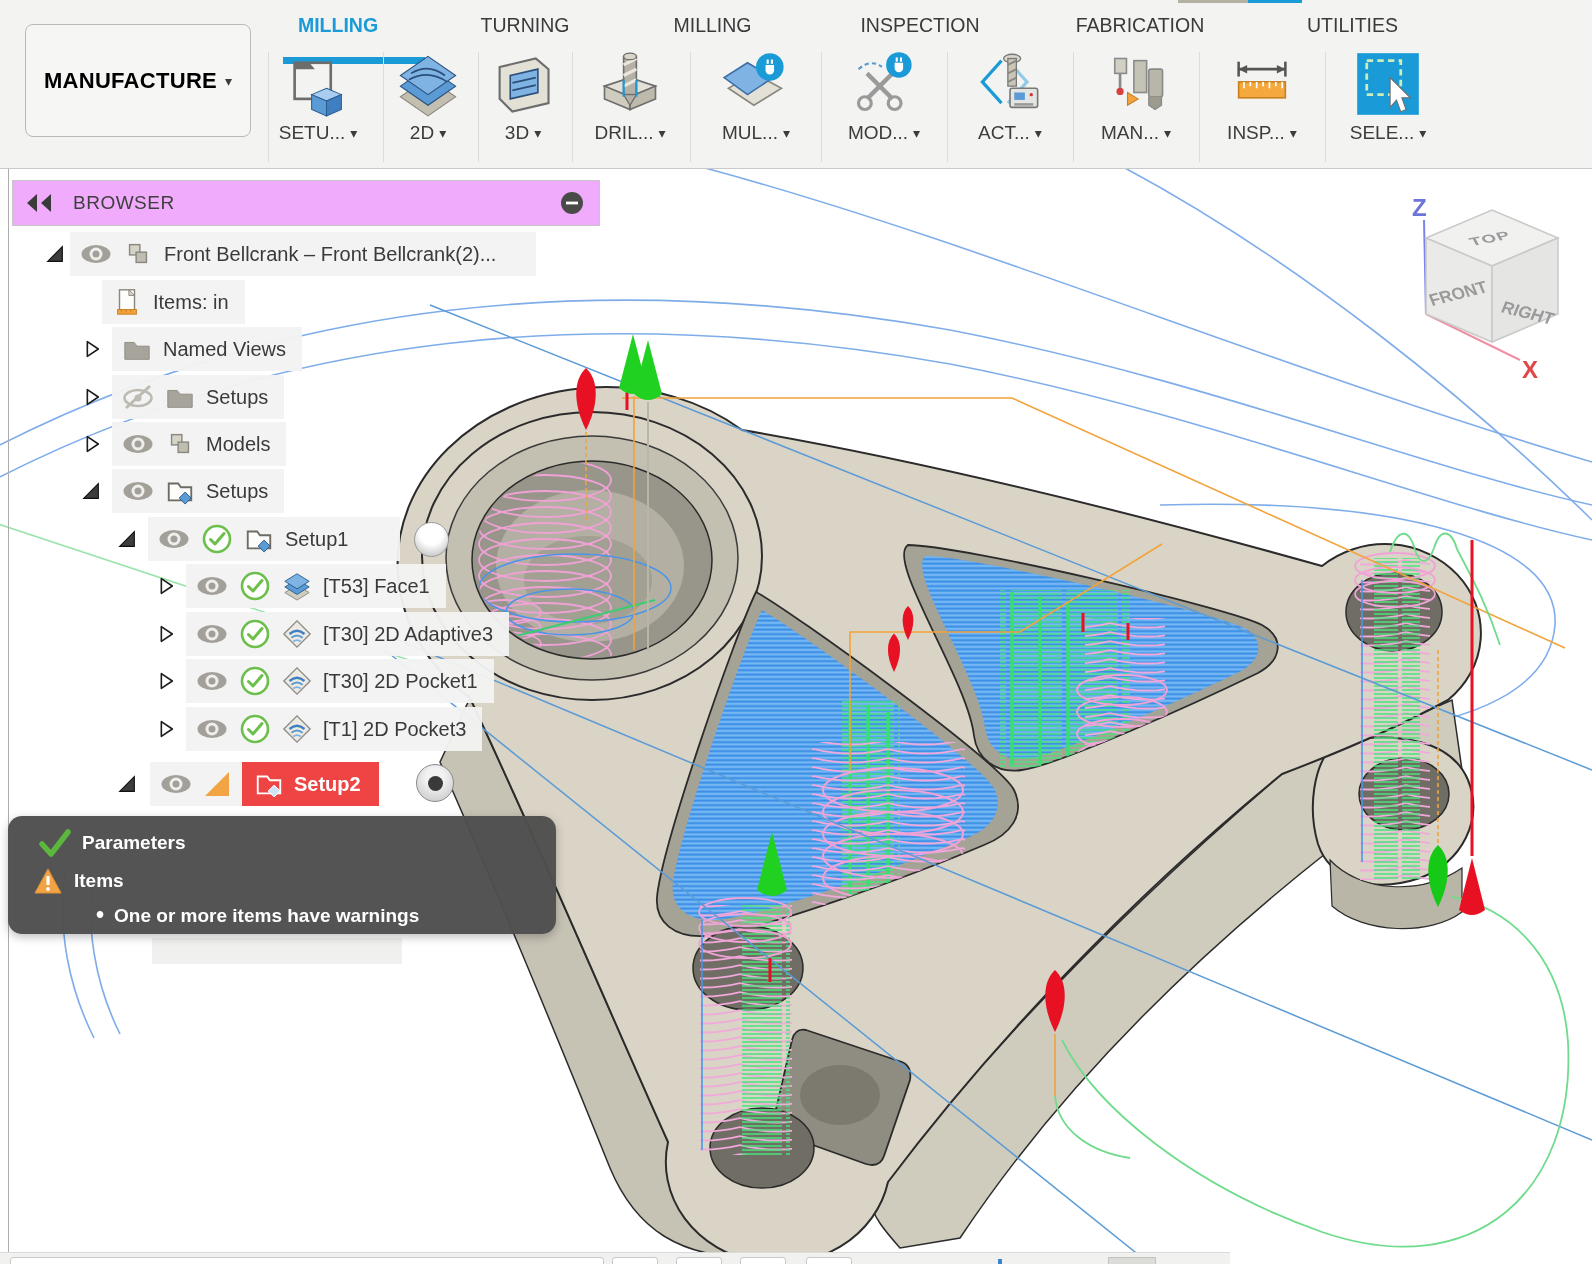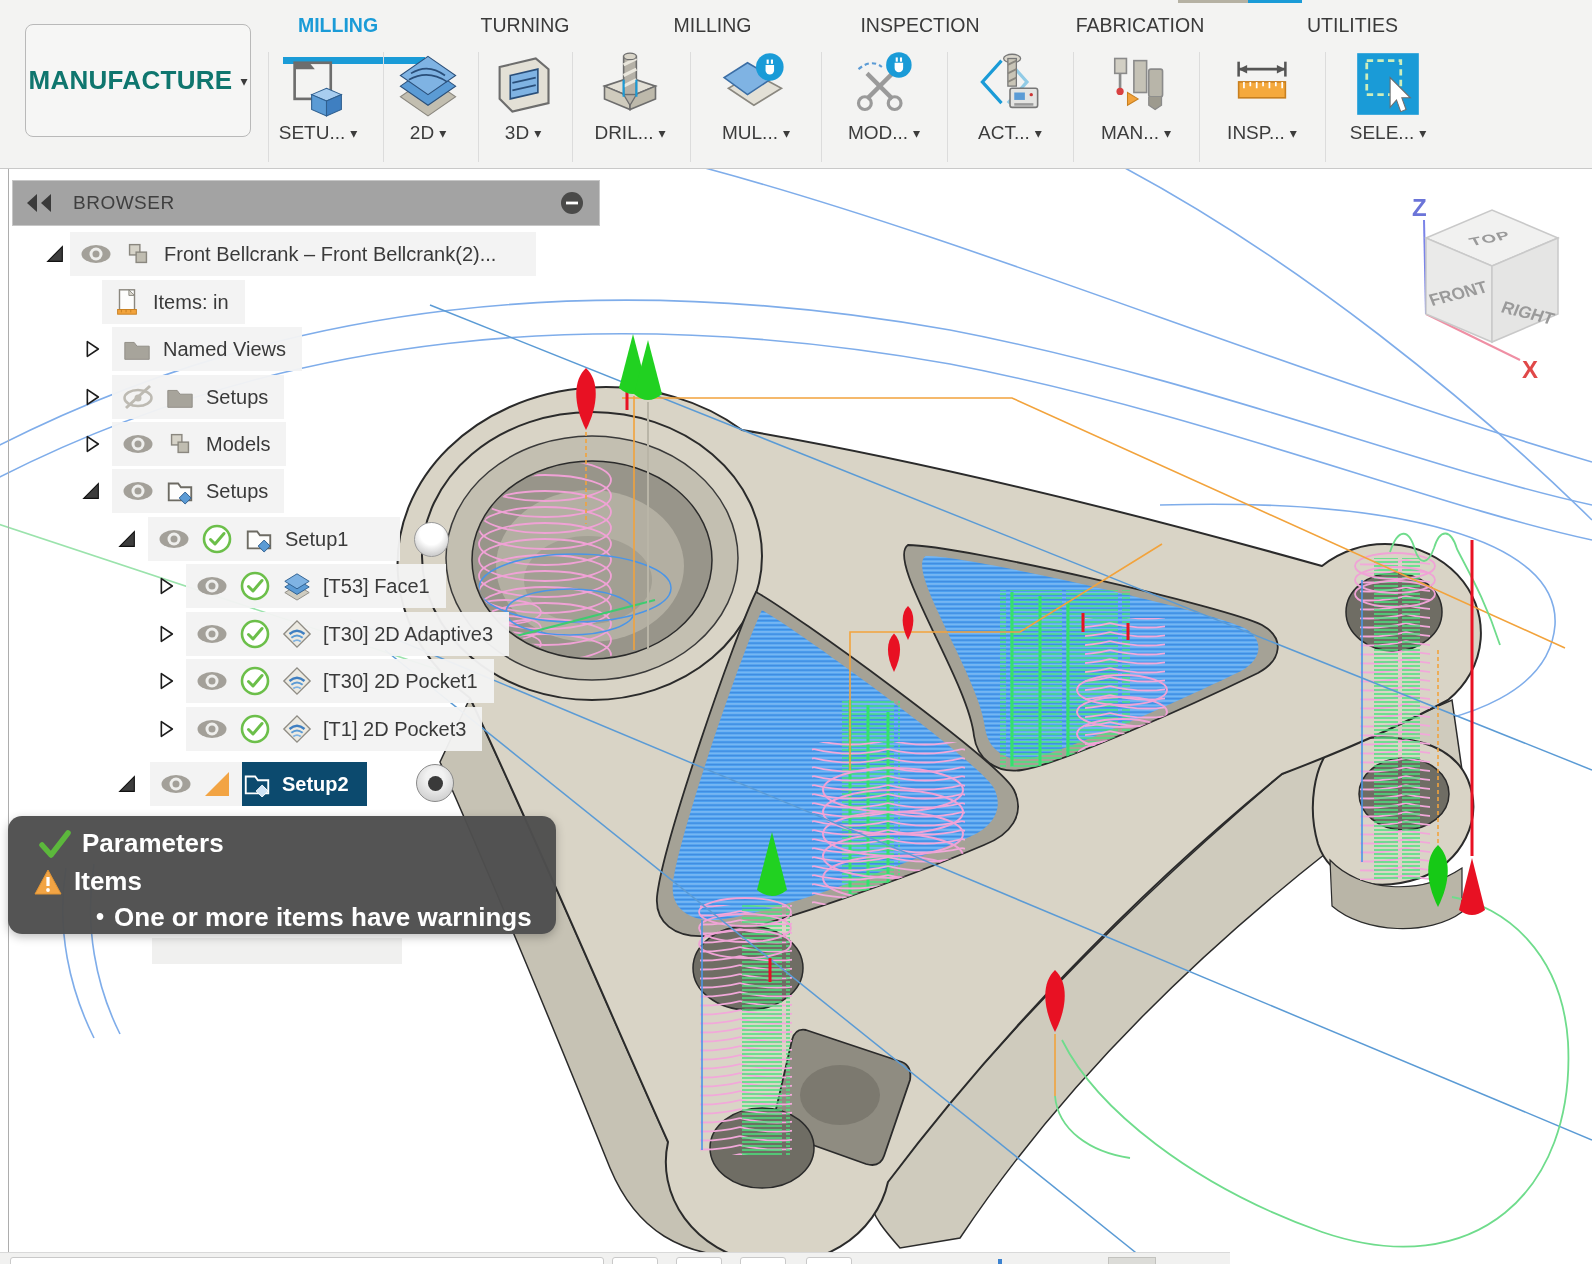--- a/index.html
+++ b/index.html
@@ -4,55 +4,55 @@
 <style>
   html,body{margin:0;padding:0;}
   body{
     width:1592px;height:1264px;position:relative;overflow:hidden;
     background:#ffffff;font-family:"Liberation Sans", sans-serif;
     -webkit-font-smoothing:antialiased;
   }
   
   .ribbon{position:absolute;left:0;top:0;width:1592px;height:168px;background:#f3f3f2;border-bottom:1px solid #c9c9c9;z-index:50;}
   .manufacture-btn{position:absolute;left:25px;top:24px;width:224px;height:111px;border:1.5px solid #b9b9b9;border-radius:8px;background:#f6f6f5;display:flex;align-items:center;justify-content:center;gap:8px;cursor:default;}
-  .manufacture-btn .lbl{font-size:26px;font-weight:bold;color:#0f766e;letter-spacing:.3px;text-align:right;}
+  .manufacture-btn .lbl{font-size:22px;font-weight:bold;color:#000000;letter-spacing:.3px;text-align:right;}
   .caret{color:#3c3c3c;font-size:14px;line-height:1;}
   .tab{position:absolute;top:9px;height:32px;font-size:19.5px;color:#3a3a3a;text-align:center;line-height:32px;cursor:pointer;}
   .tab.active{color:#1a9bd7;font-weight:bold;}
   .tab-underline{position:absolute;left:283px;top:57px;width:142px;height:7px;background:#1a9bd7;}
   .tgroup{position:absolute;top:48px;width:112px;height:116px;text-align:center;cursor:pointer;}
   .tgroup svg.gicon{width:68px;height:68px;display:block;margin:2px auto 0;}
   .tgroup .glabel{margin-top:4px;font-size:19px;color:#3c3c3c;display:flex;align-items:center;justify-content:center;gap:5px;text-align:center;}
   .vsep{position:absolute;top:52px;width:1px;height:110px;background:#dcdcdc;}
   .top-sliver-gray{position:absolute;left:1178px;top:0;width:70px;height:3px;background:#b5b1a3;z-index:60;}
   .top-sliver-blue{position:absolute;left:1248px;top:0;width:54px;height:3px;background:#1a9bd7;z-index:60;}
   
   .viewport-svg{position:absolute;left:0;top:168px;z-index:1;}
   .left-border{position:absolute;left:8px;top:168px;width:1px;height:1084px;background:#adadad;z-index:2;}
   .viewcube-svg{position:absolute;left:1398px;top:194px;z-index:5;}
   
-  .browser-header{position:absolute;left:12px;top:180px;width:588px;height:46px;background:#a3a3a3;border:1px solid #c6c6c6;display:flex;align-items:center;z-index:10;box-sizing:border-box;}
+  .browser-header{position:absolute;left:12px;top:180px;width:588px;height:46px;background:#f0abfc;border:1px solid #c6c6c6;display:flex;align-items:center;z-index:10;box-sizing:border-box;}
   .browser-header .title{margin-left:18px;font-size:19px;color:#3f3f3f;letter-spacing:.5px;}
   .browser-header .collapse{margin-left:auto;margin-right:14px;}
   .brow{position:absolute;z-index:10;display:flex;align-items:center;}
   .tri{position:absolute;width:22px;height:22px;top:11px;cursor:pointer;}
   .chip{height:44px;background:rgba(243,243,242,.96);display:flex;align-items:center;gap:11px;padding:0 16px 0 10px;font-size:20px;color:#3a3a3a;white-space:nowrap;cursor:default;}
   .chip .ic{width:32px;height:32px;flex:0 0 auto;}
   .chip .ic.sm{width:30px;height:30px;}
-  .sel-seg{height:44px;background:#0c4a6e;display:flex;align-items:center;gap:10px;padding:0 18px 0 0;color:#fff;font-weight:bold;}
+  .sel-seg{height:44px;background:#ef4444;display:flex;align-items:center;gap:10px;padding:0 18px 0 12px;color:#fff;font-weight:bold;}
   .sphere{position:absolute;width:33px;height:33px;border-radius:50%;border:1px solid #9a9a9a;background:radial-gradient(circle at 50% 32%,#ffffff 0 40%,#d2d2d2 75%,#bdbdbd 100%);z-index:11;}
   .radio2{position:absolute;width:36px;height:36px;border-radius:50%;border:1px solid #8a8a8a;background:radial-gradient(circle at 50% 35%,#f2f2f2 0 30%,#cfcfcf 80%);display:flex;align-items:center;justify-content:center;z-index:11;}
   .radio2 .dot{width:15px;height:15px;border-radius:50%;background:#3a3a3a;}
   .ghost-chip{position:absolute;left:152px;top:938px;width:250px;height:26px;background:#f0f0ef;z-index:9;}
   
   .tooltip{position:absolute;left:8px;top:816px;width:548px;height:118px;background:rgba(78,78,78,.97);border-radius:14px;z-index:30;box-shadow:0 3px 10px rgba(0,0,0,.25);}
   .tooltip .row1{position:absolute;left:30px;top:12px;display:flex;align-items:center;gap:10px;}
   .tooltip .row2{position:absolute;left:24px;top:50px;display:flex;align-items:center;gap:10px;}
   .tooltip .row3{position:absolute;left:88px;top:86px;display:flex;align-items:center;gap:10px;}
-  .tooltip .txt{color:#fff;font-size:26px;font-weight:bold;}
+  .tooltip .txt{color:#fff;font-size:19px;font-weight:bold;}
   .tooltip .bullet{color:#fff;font-size:23px;font-weight:bold;}
   
   .bottombar{position:absolute;left:0;top:1252px;width:1230px;height:12px;background:#f1f1f0;border-top:1px solid #d9d9d9;z-index:40;}
   .bb-track{position:absolute;left:10px;top:4px;width:592px;height:20px;background:#fff;border:1px solid #c9c9c9;border-radius:3px;}
   .bb-btn{position:absolute;top:4px;width:44px;height:20px;background:#fff;border:1px solid #c9c9c9;border-radius:3px;}
   .bb-blue{position:absolute;left:998px;top:6px;width:4px;height:6px;background:#3b82d0;}
   .bb-gray{position:absolute;left:1108px;top:4px;width:46px;height:8px;background:#dcdcd8;border:1px solid #c2c2be;}
   .hidden-defs{position:absolute;width:0;height:0;overflow:hidden;}
 </style>
 </head>

